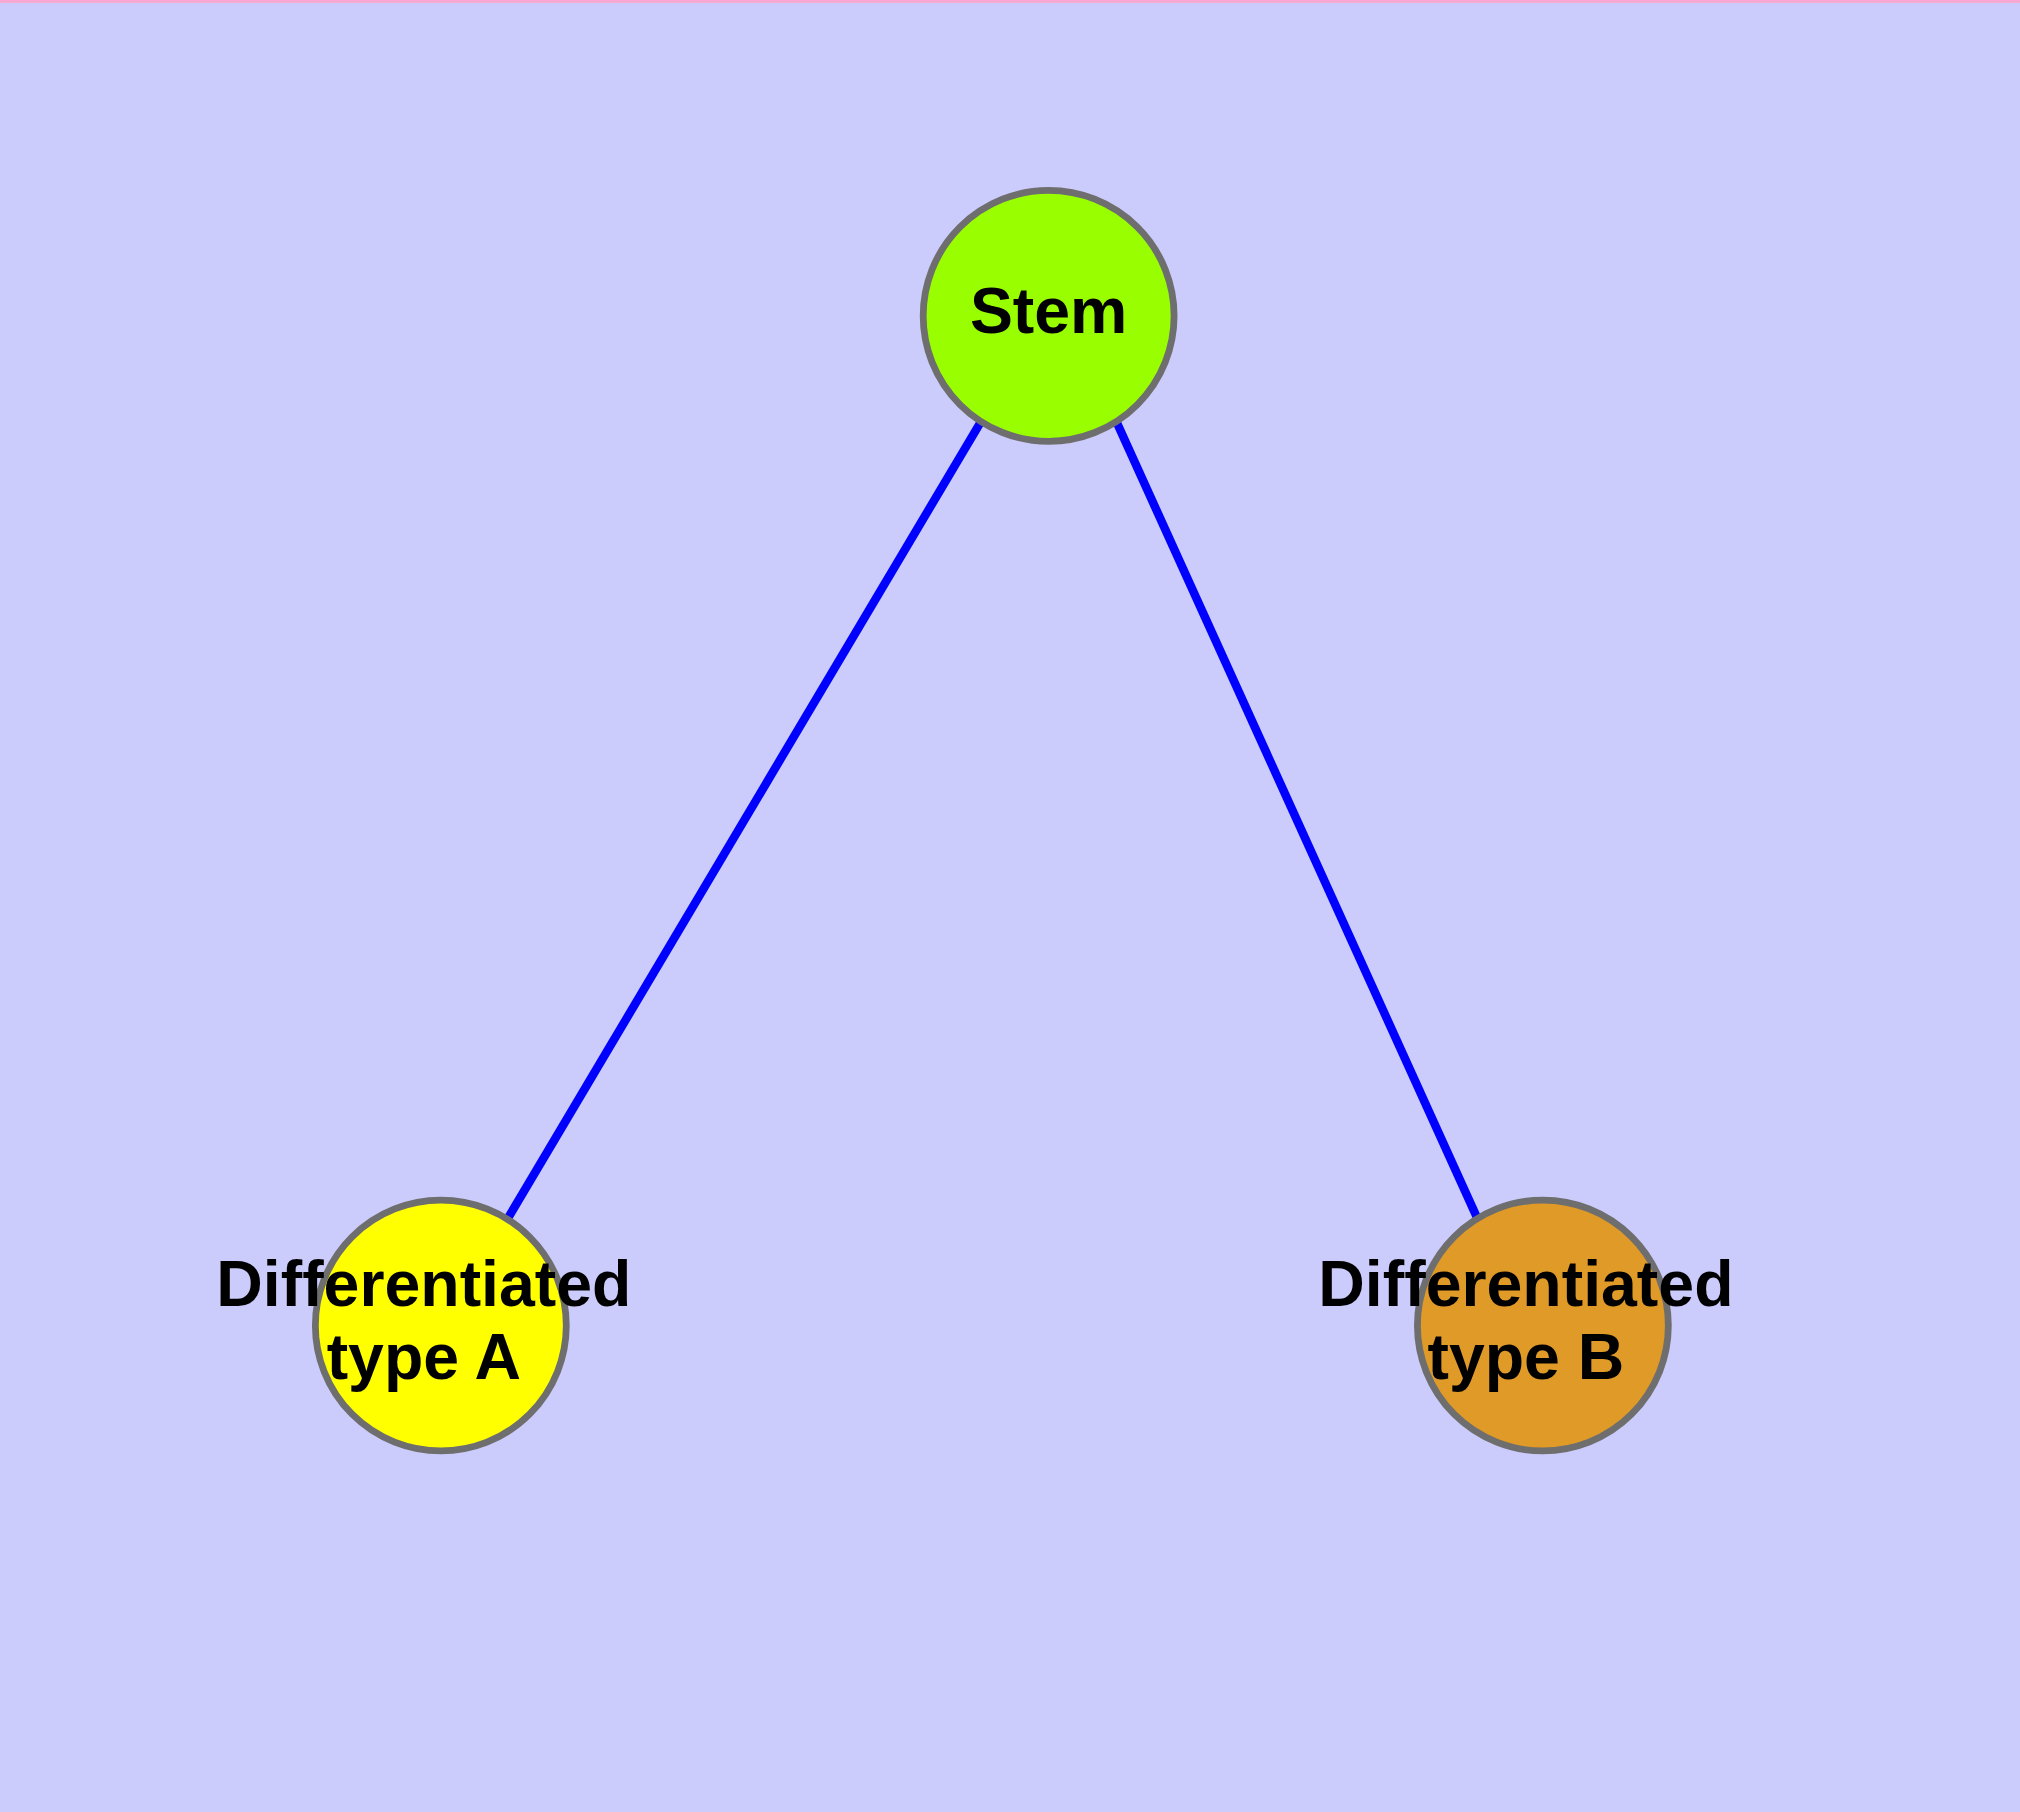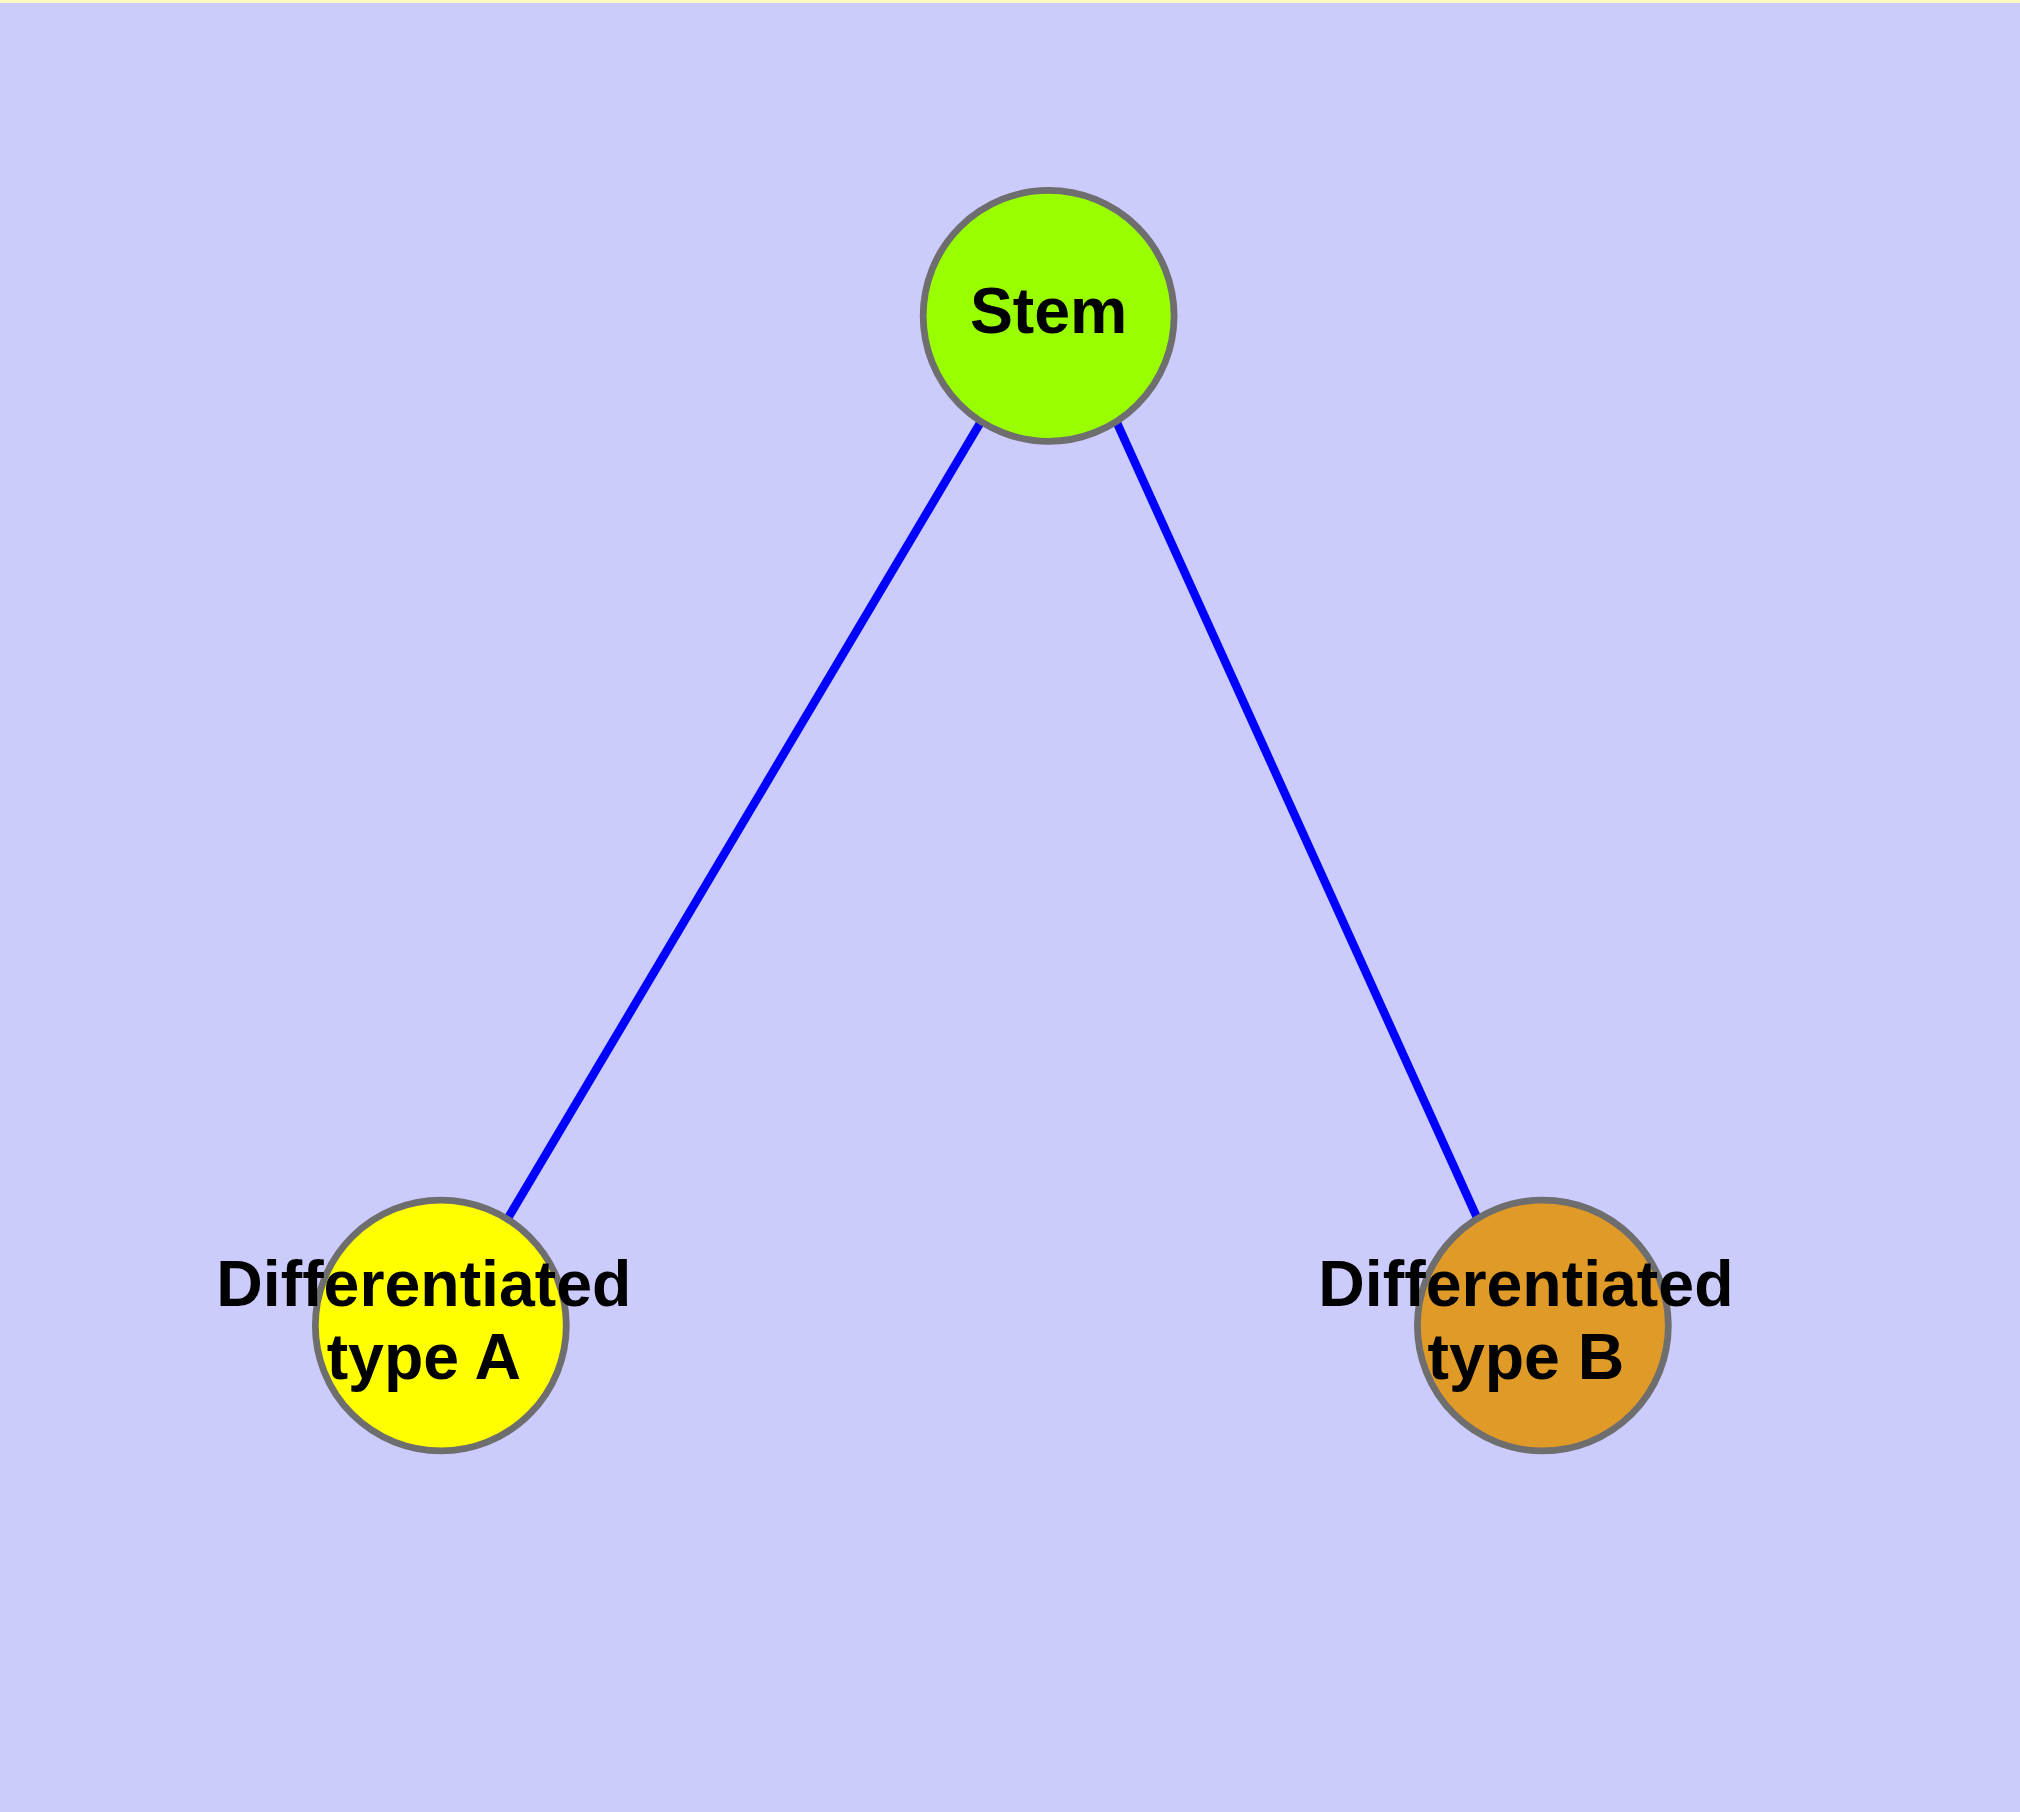--- a/index.html
+++ b/index.html
@@ -6,21 +6,21 @@
   html, body {
     margin: 0;
     padding: 0;
     background: #ffffff;
   }
   #canvas {
     position: relative;
     width: 2021px;
     height: 1812px;
     overflow: hidden;
-    background: #fef9c3;
+    background: #f9a8d4;
     font-family: "Liberation Sans", "DejaVu Sans", sans-serif;
   }
   #plot-area {
     position: absolute;
     left: 0;
     top: 2.5px;
     width: 2021px;
     height: 1810px;
     background: #ccccfc;
   }

